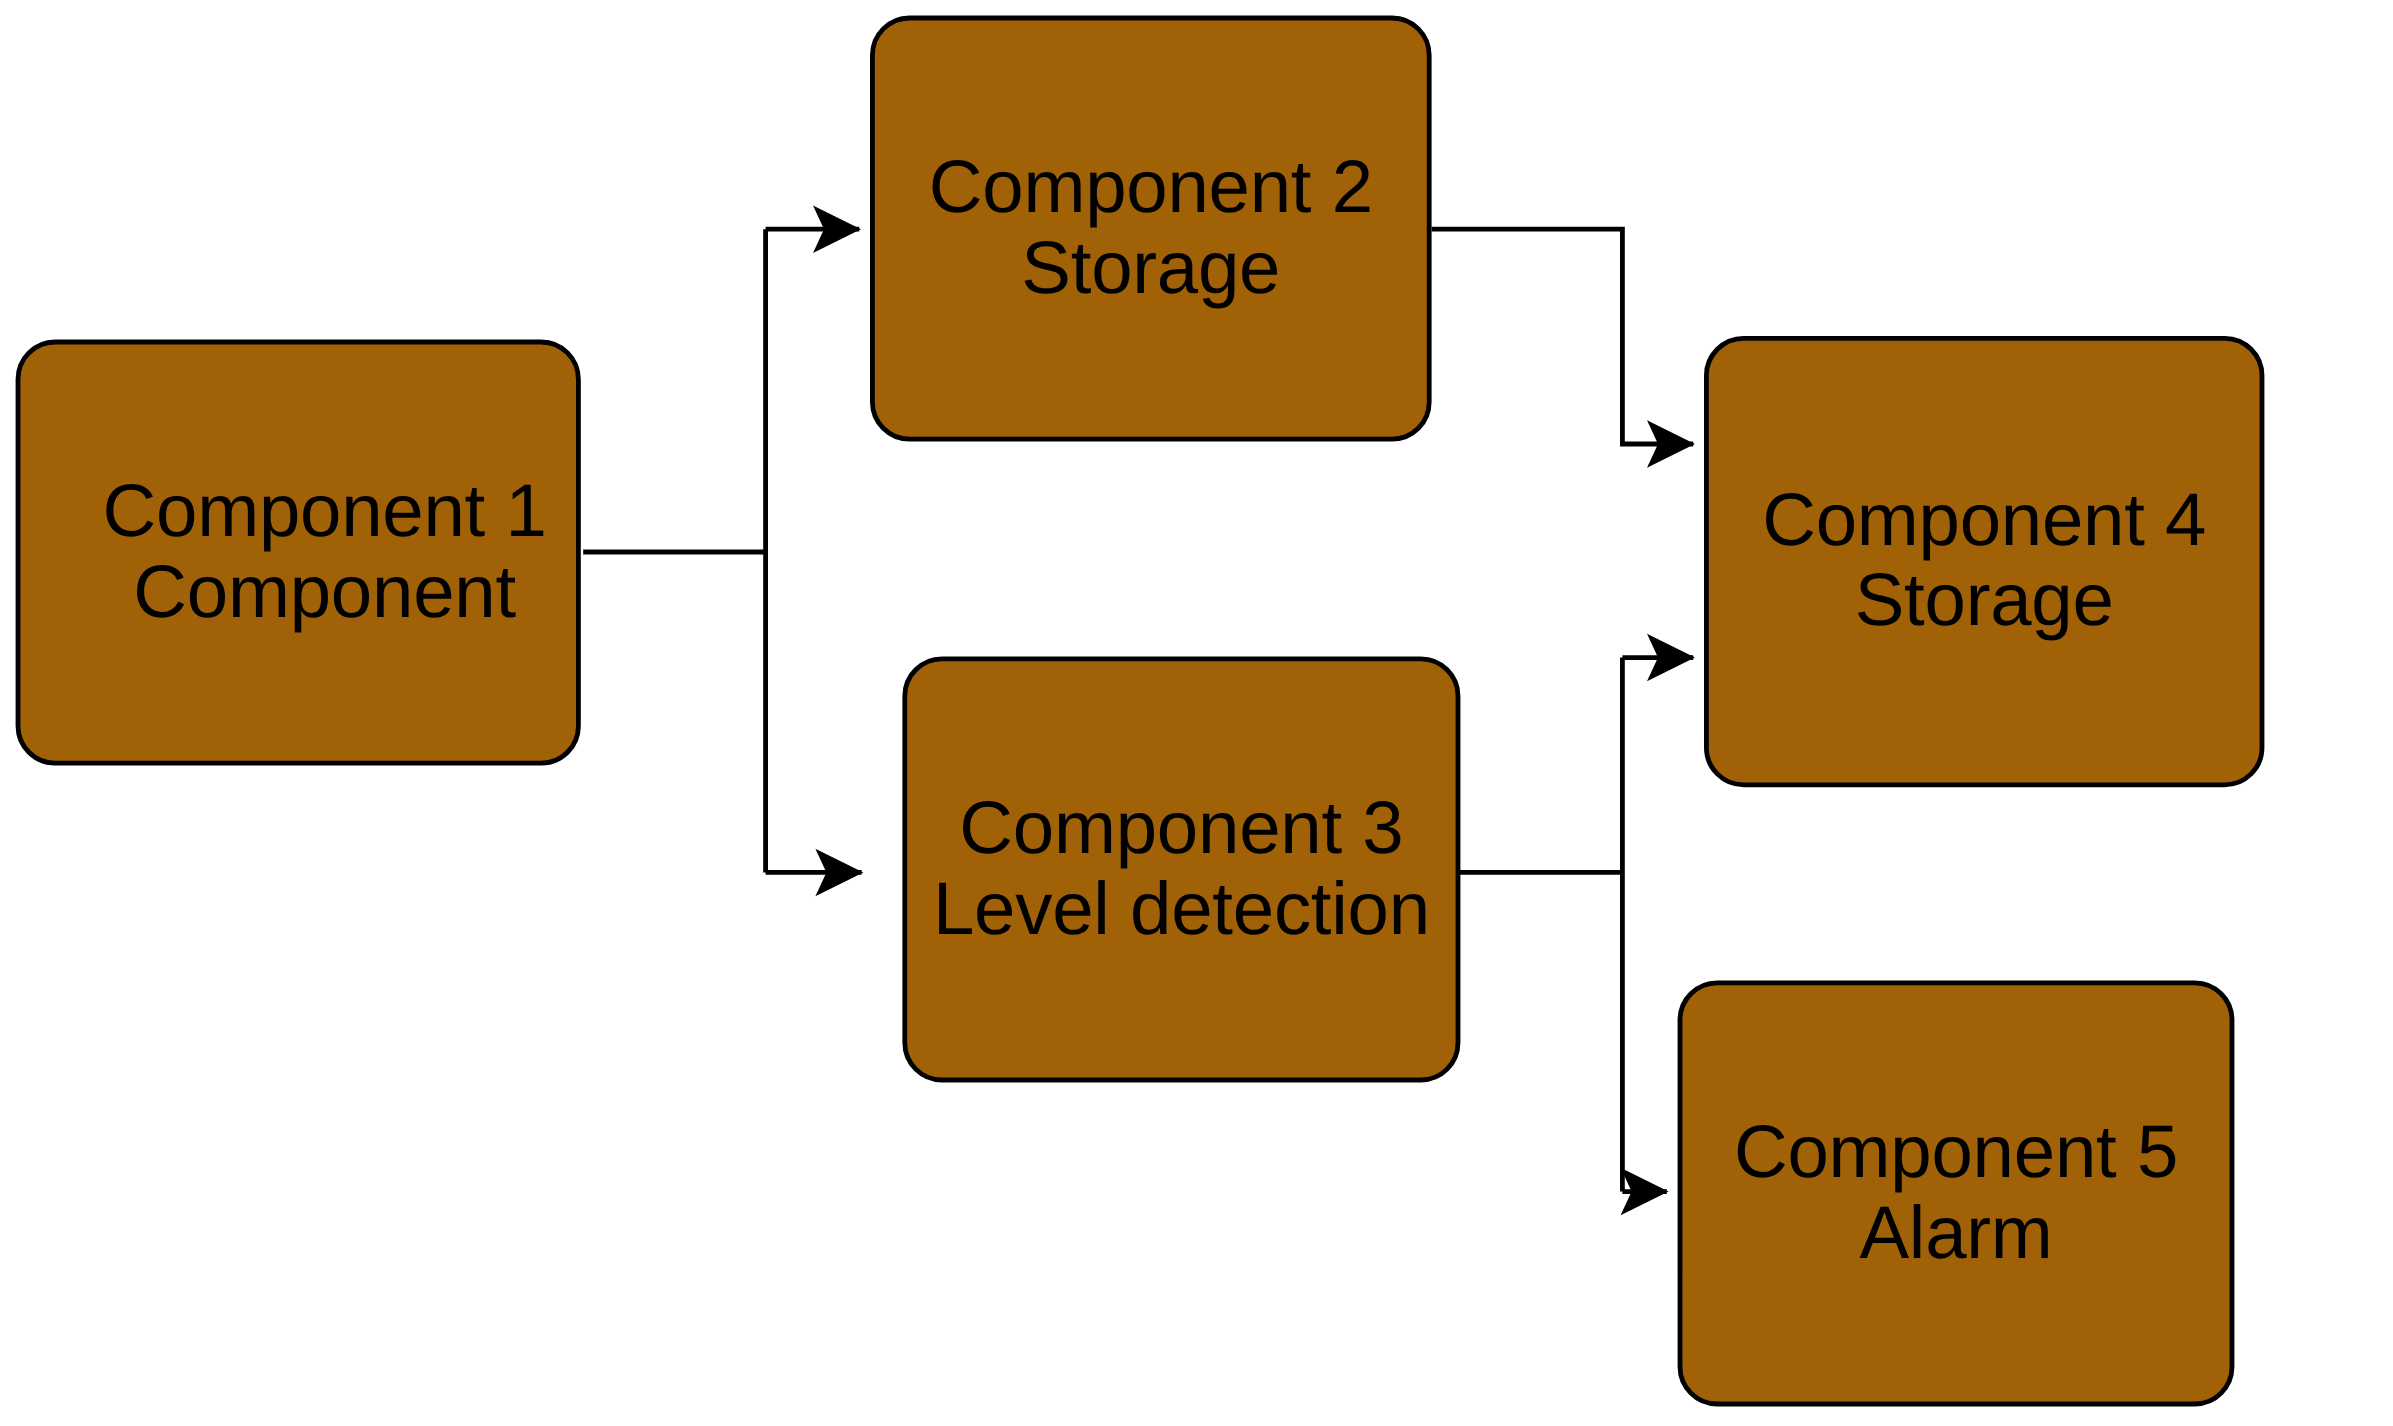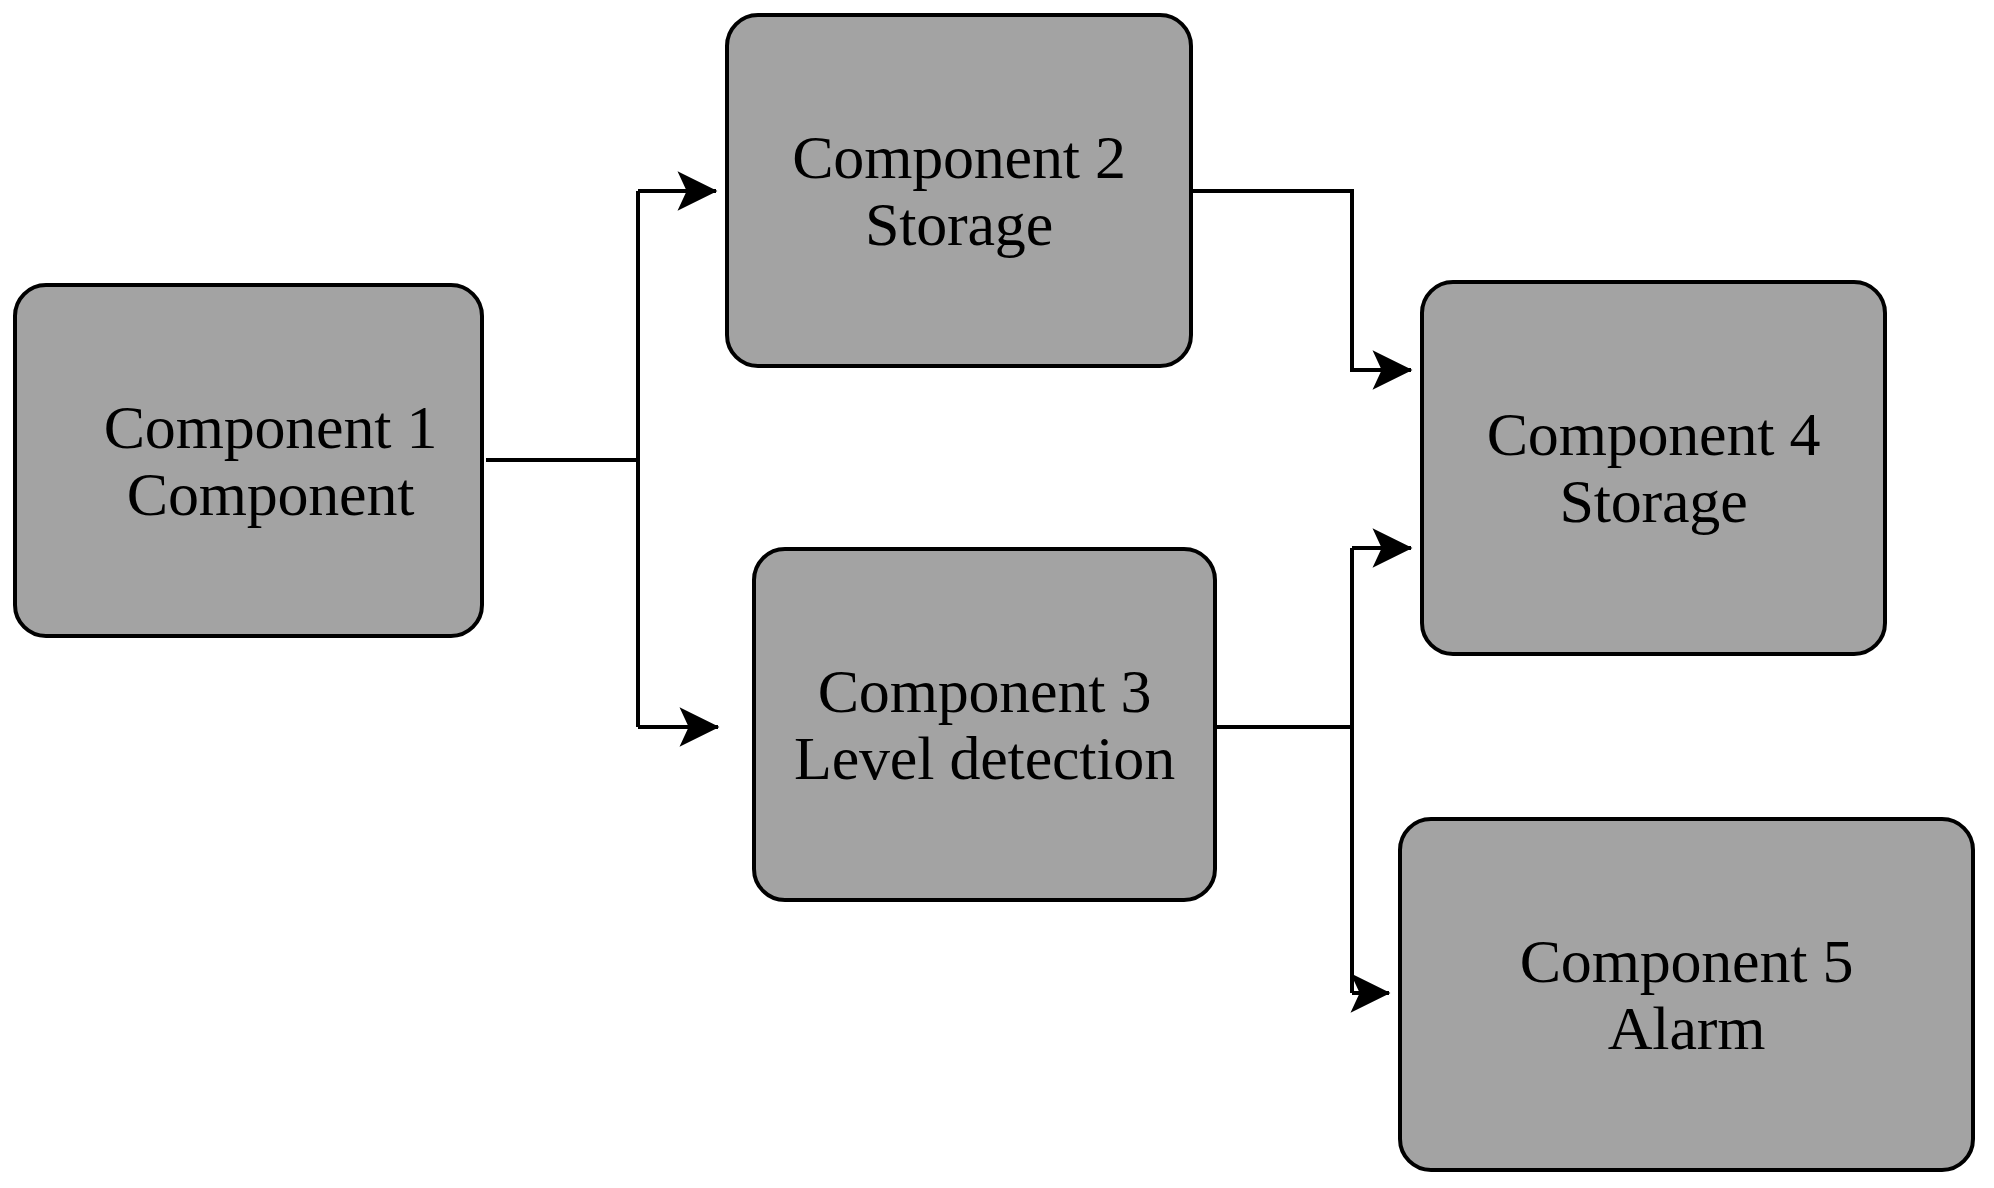--- a/index.html
+++ b/index.html
@@ -18,33 +18,32 @@
   #edges {
     position: absolute;
     left: 0;
     top: 0;
     width: 1994px;
     height: 1188px;
   }
   .node {
     position: absolute;
     box-sizing: border-box;
-    background: #a3a3a3;
+    background: #a16207;
     border: 4px solid #000000;
     border-radius: 33px;
     display: flex;
     flex-direction: column;
     align-items: center;
     justify-content: center;
     text-align: center;
     color: #000000;
     font-size: 62px;
     line-height: 1.08;
     letter-spacing: -0.2px;
-    font-family: Liberation Serif, serif;
   }
   .node .line1, .node .line2 {
     display: block;
     white-space: nowrap;
   }
 </style>
 </head>
 <body>
 
 <div id="stage">
@@ -86,18 +85,18 @@
   <div class="node" style="left:752px; top:547px; width:465px; height:355px;">
     <span class="line1">Component 3</span>
     <span class="line2">Level detection</span>
   </div>
 
   <div class="node" style="left:1420px; top:280px; width:467px; height:376px;">
     <span class="line1">Component 4</span>
     <span class="line2">Storage</span>
   </div>
 
-  <div class="node" style="left:1398px; top:817px; width:577px; height:355px;">
+  <div class="node" style="left:1398px; top:817px; width:464px; height:355px;">
     <span class="line1">Component 5</span>
     <span class="line2">Alarm</span>
   </div>
 
 </div>
 
 </body></html>

